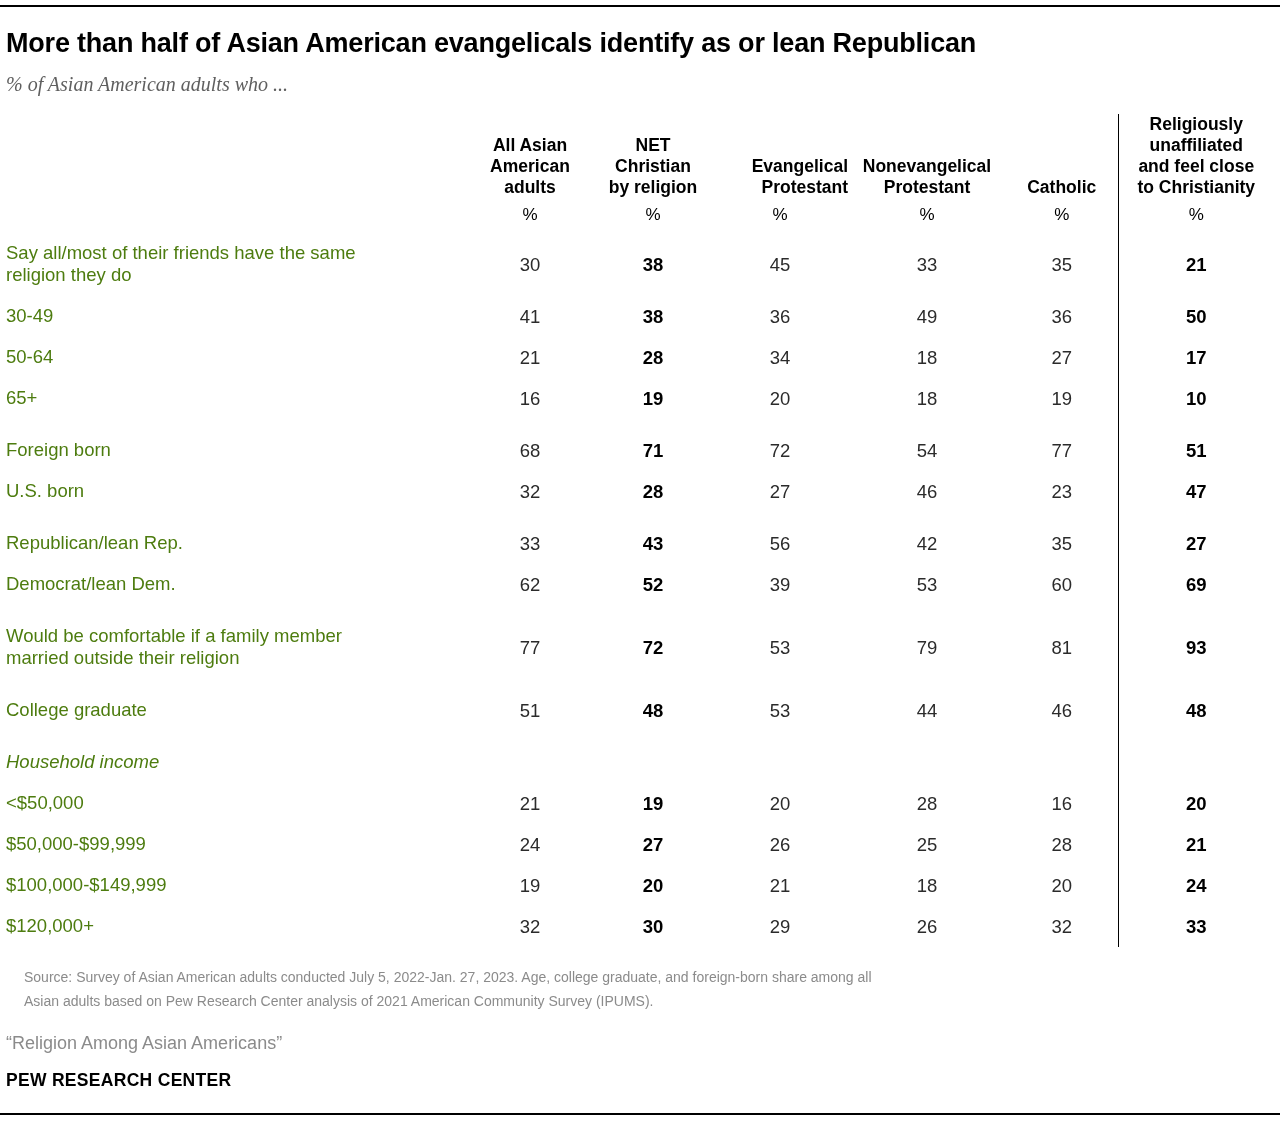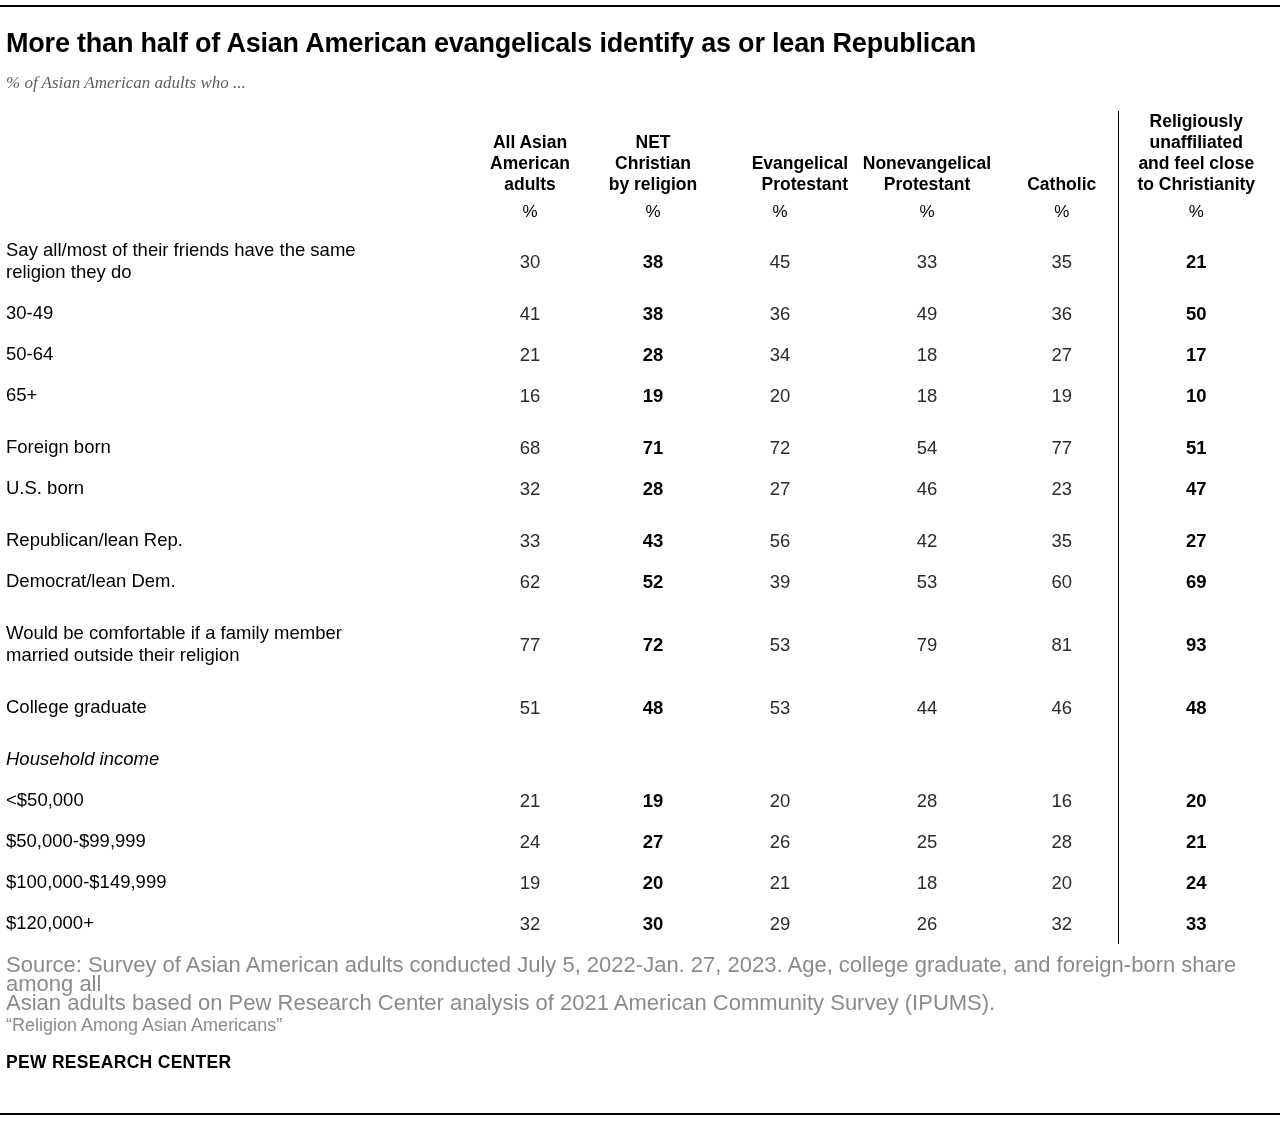--- a/index.html
+++ b/index.html
@@ -11,44 +11,44 @@
   .rule.bottom { position: absolute; bottom: 9px; left: 0; right: 0; margin: 0; }
 
   .title {
     margin: 20px 0 0 0;
     font-size: 27px; font-weight: bold; color: #000;
     letter-spacing: -0.2px; line-height: 1.2;
   }
   .subtitle {
     margin: 14px 0 0 0;
     font-family: "Liberation Serif", serif; font-style: italic;
-    font-size: 17px; color: #5f5f5f;
+    font-size: 20px; color: #5f5f5f;
   }
 
   .tbl { display: table; table-layout: fixed; width: 1268px; border-collapse: collapse; margin-top: 18px; }
   .tr { display: table-row; }
   .td { display: table-cell; vertical-align: middle; text-align: center;
         font-size: 18.5px; line-height: 19px; color: #2b2b2b; padding: 9px 0 10px; }
-  .td.label { text-align: left; white-space: pre-line; color: #000000; line-height: 22px; padding-left: 0; }
+  .td.label { text-align: left; white-space: pre-line; color: #4d7c0f; line-height: 22px; padding-left: 0; }
 
   .head .td { vertical-align: bottom; font-weight: bold; color: #000;
               font-size: 17.5px; line-height: 21px; white-space: pre-line; padding: 0; margin-left: 39px; }
   .unit .td { padding: 7px 0 7px; font-size: 17px; color: #000; }
 
   .w-label { width: 460px; } .w1 { width: 128px; } .w2 { width: 118px; }
   .w3 { width: 136px; text-align: right; } .w4 { width: 158px; } .w5 { width: 112px; } .w6 { width: 156px; }
 
   .b { font-weight: bold; color: #000; }
   .c6 { border-left: 1.5px solid #000; }
   .group-start .td { padding-top: 20px; }
   .first-row .td { padding-top: 11px; }
   .section-row .td.label { font-style: italic; }
 
   .footer { margin-top: 11px; }
-  .source { margin: 0; font-size: 22px; color: #8b8b8b; line-height: 19px; white-space: pre-line; }
+  .source { margin: 18px; font-size: 14px; color: #8b8b8b; line-height: 24px; white-space: pre-line; }
   .report { margin: 1px 0 0 0; font-size: 18px; color: #8b8b8b; line-height: 24px; }
   .brand { margin: 15px 0 0 0; font-size: 17.5px; font-weight: bold; color: #000; letter-spacing: 0.3px; }
 </style>
 </head>
 <body>
 
 <div class="page">
   <div class="rule top"></div>
 
   <h1 class="title">More than half of Asian American evangelicals identify as or lean Republican</h1>

